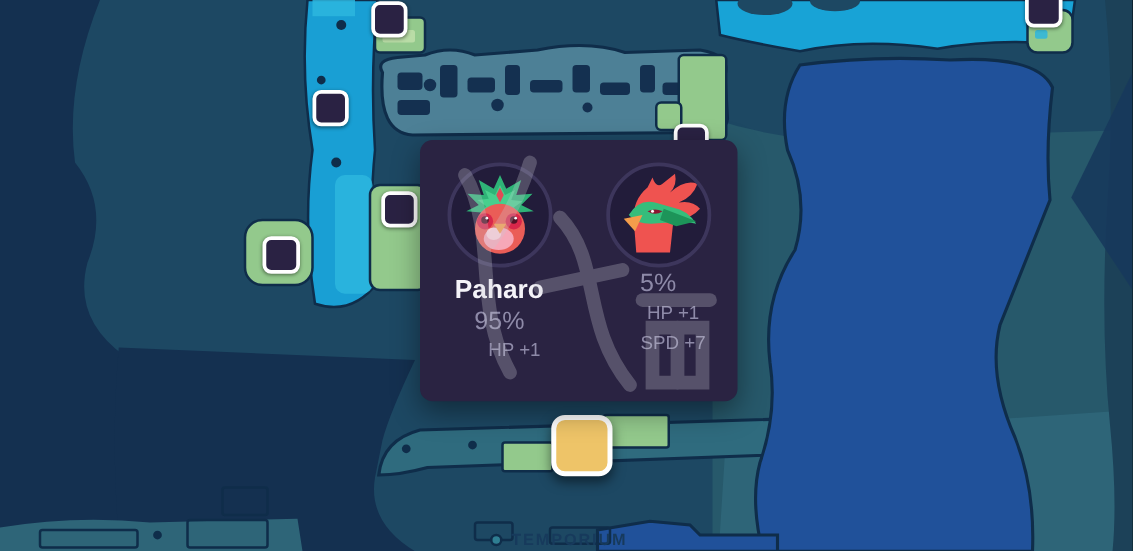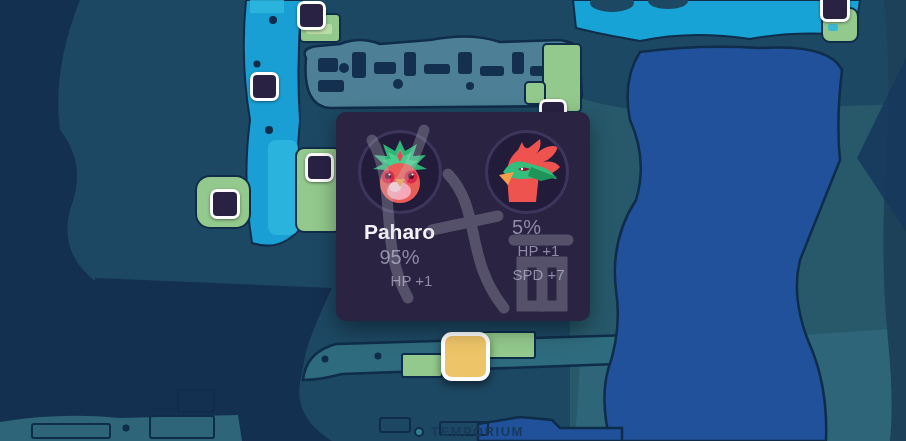--- a/index.html
+++ b/index.html
@@ -27,21 +27,21 @@
   .t-slot{fill:var(--dark);}
   .t-green{fill:var(--green);stroke:var(--outline);stroke-width:2;}
   .t-greenlight{fill:var(--green-light);}
   .t-lake{fill:var(--lake);stroke:var(--outline);stroke-width:2.5;}
   .t-band{fill:var(--band);}
   .t-bld{fill:none;stroke:var(--outline);stroke-width:2;}
   .t-dot{fill:var(--outline);}
   .t-blob{fill:var(--base);}
 
   
-  .map-label{position:absolute;left:414px;top:424px;z-index:1;display:flex;
+  .map-label{position:absolute;left:392px;top:424px;z-index:1;display:flex;
              align-items:center;gap:7px;color:var(--label);font-weight:bold;
              font-size:13px;letter-spacing:1.5px;}
   .map-label .dot{width:10px;height:10px;border-radius:50%;background:#2f7e92;
                   border:2px solid var(--outline);box-sizing:border-box;}
 
   
   .marker{position:absolute;z-index:2;background:var(--marker);
           border:3px solid #fff;border-radius:7px;box-sizing:content-box;
           box-shadow:0 1px 3px rgba(0,0,0,.45);cursor:pointer;}
   .marker.selected{background:var(--gold);border-width:4px;border-radius:11px;

